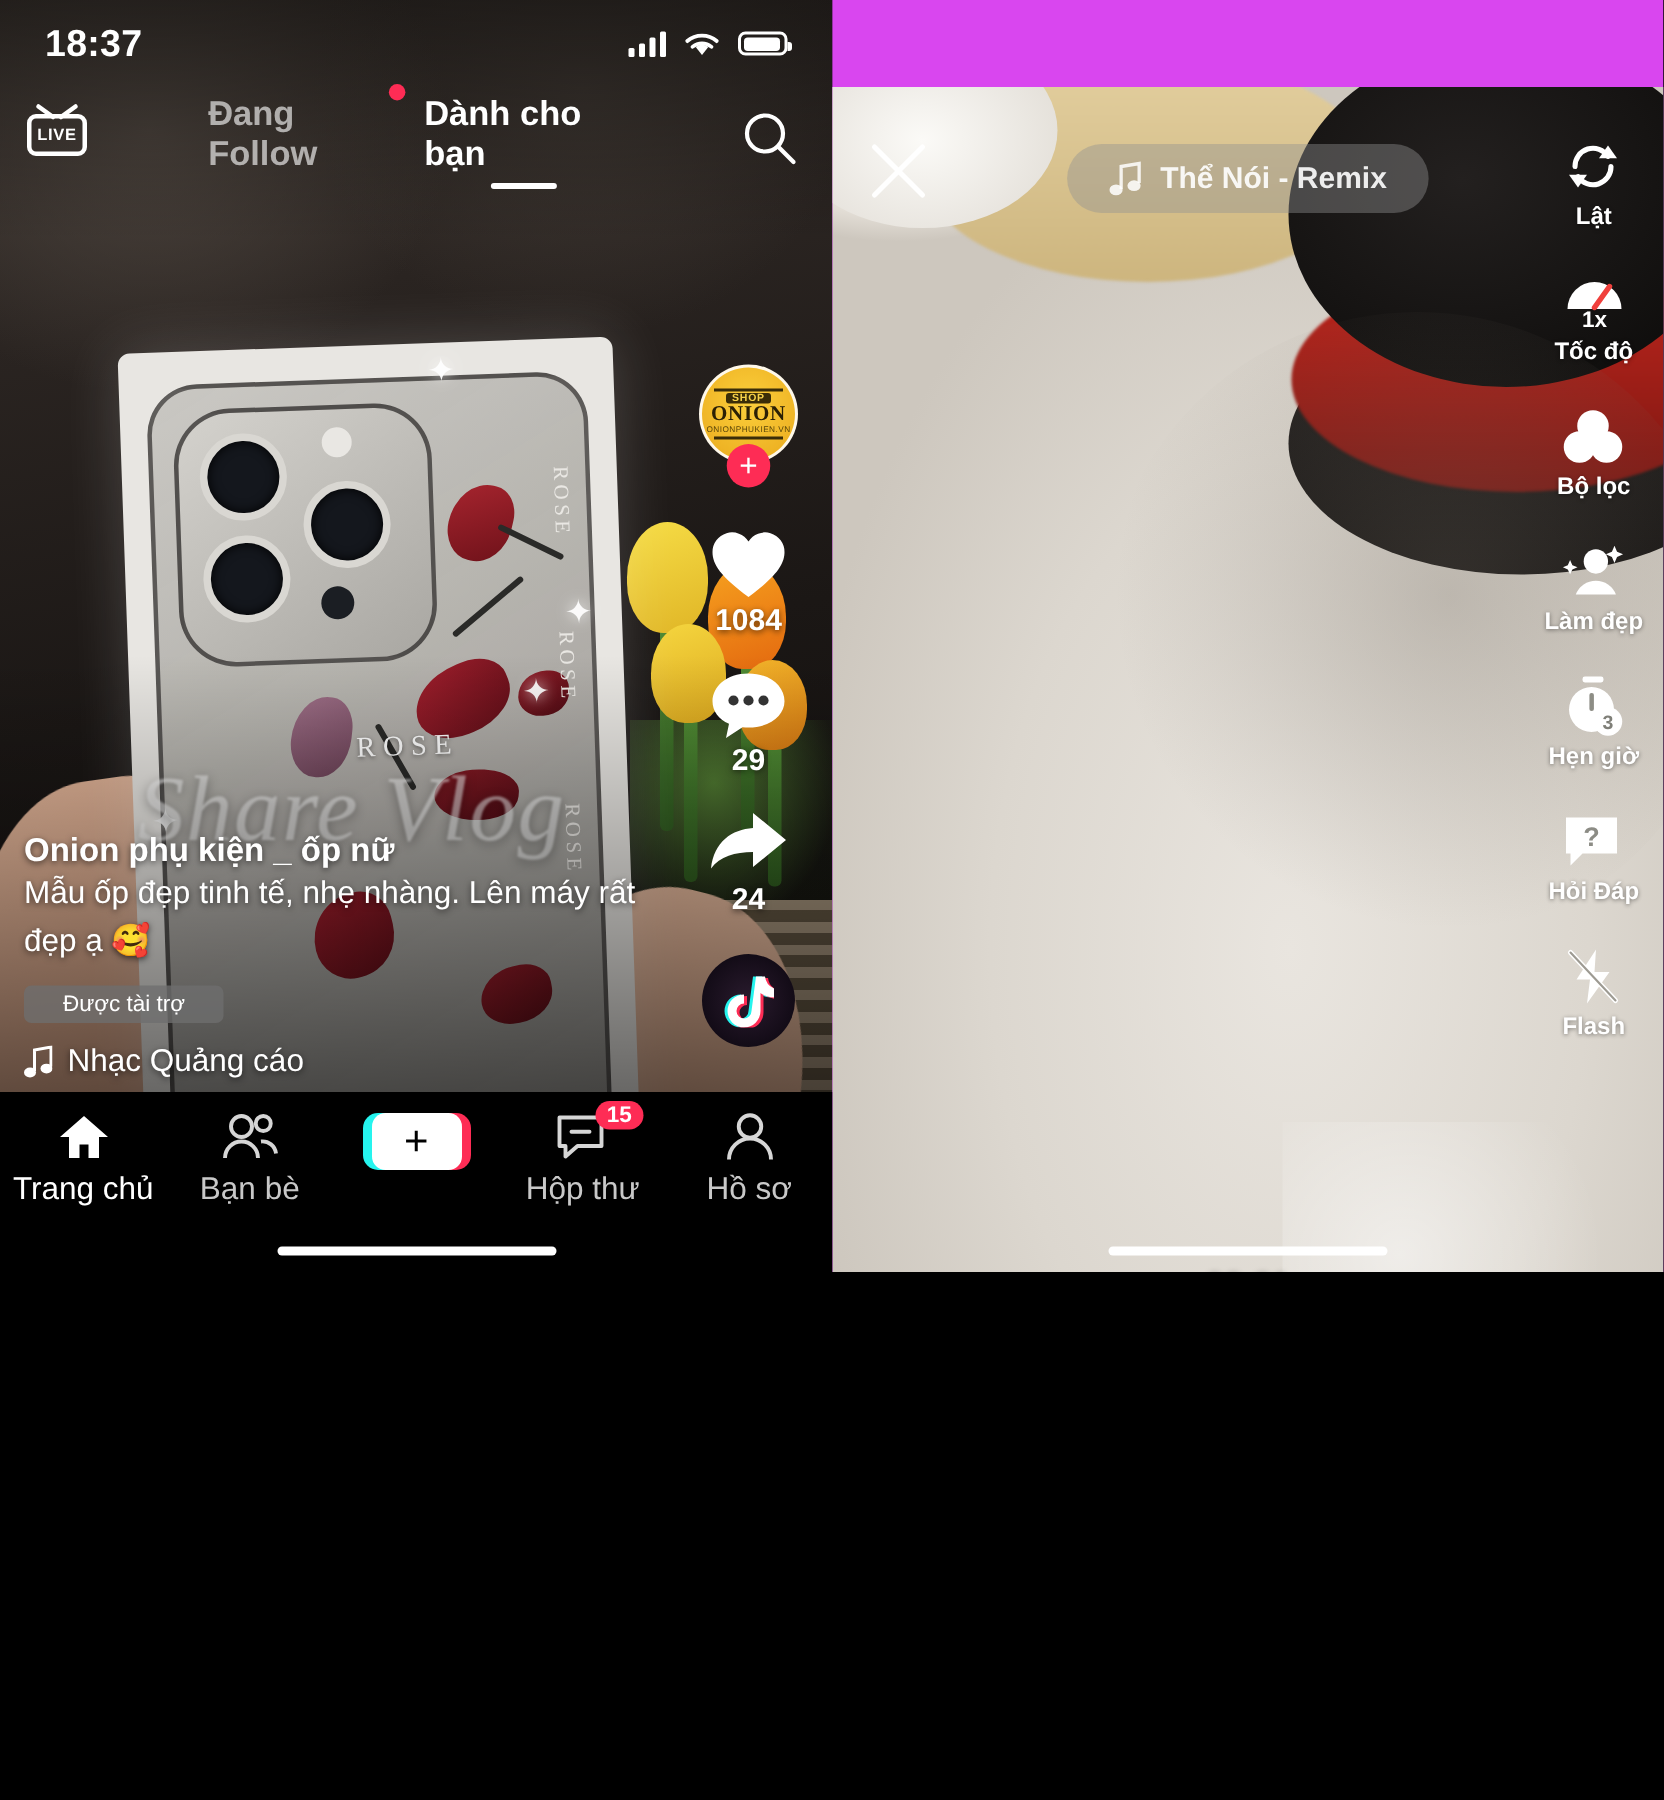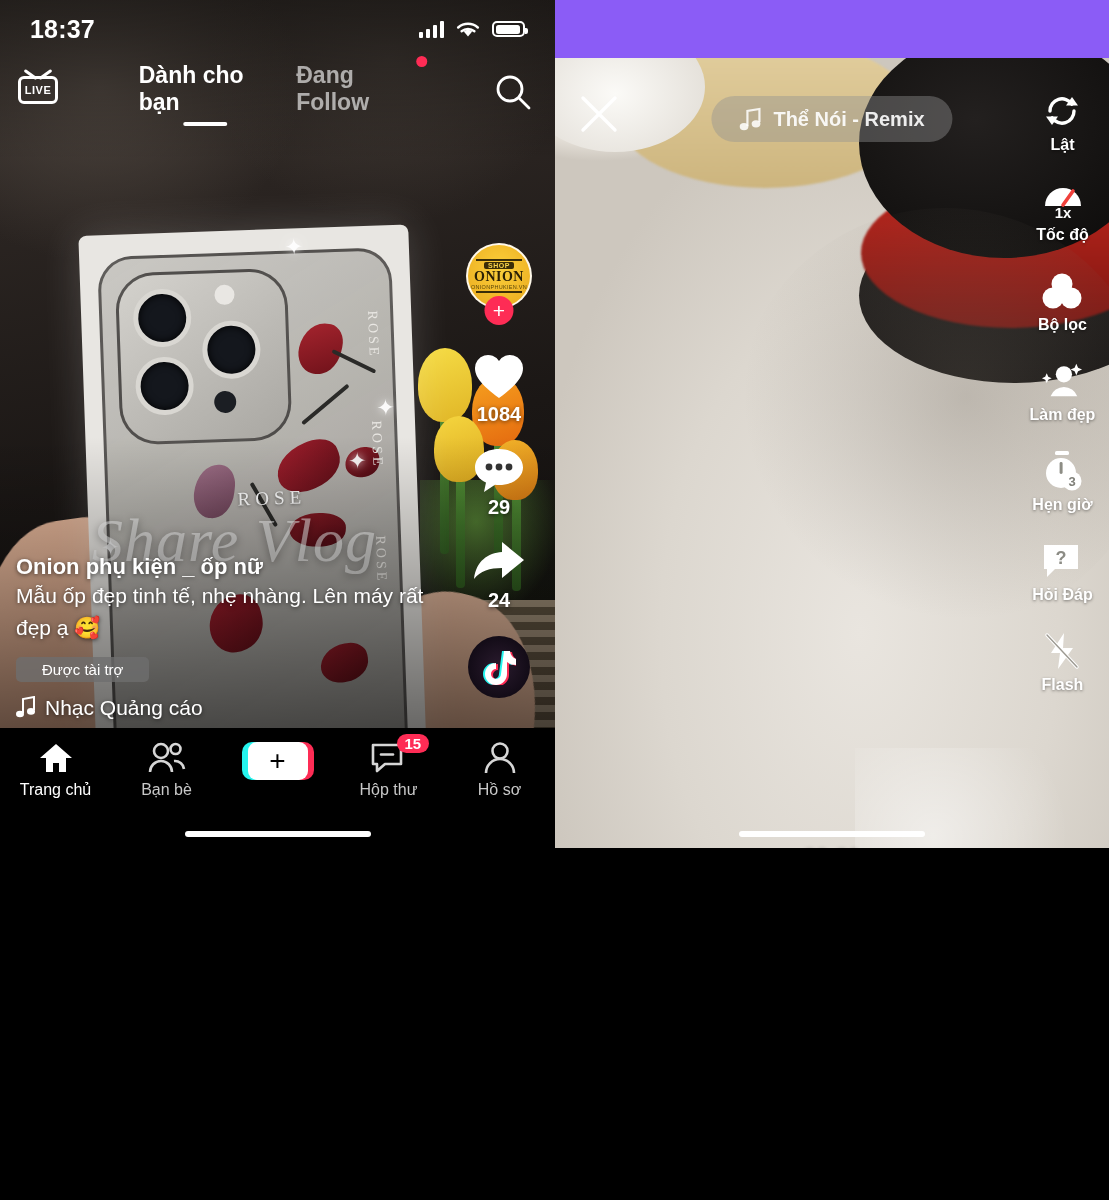--- a/index.html
+++ b/index.html
@@ -2,21 +2,21 @@
 <html><head>
 <meta charset="utf-8">
 <style>
   * { margin:0; padding:0; box-sizing:border-box; }
   html,body { width:1109px; height:1200px; background:#000; overflow:hidden;
     font-family:"Liberation Sans", sans-serif; }
 
   .stage { position:relative; width:1109px; height:1200px; background:#000; display:flex; }
 
   
-  .phone { position:relative; width:555px; height:848px; overflow:hidden; background:#8b5cf6; }
+  .phone { position:relative; width:555px; height:848px; overflow:hidden; background:#d946ef; }
   .phone.right { width:554px; }
 
   
   .statusbar { position:absolute; top:0; left:0; right:0; height:58px; z-index:40;
      display:flex; align-items:center; justify-content:space-between; padding:0 30px; }
   .sb-time { color:#fff; font-size:25px; font-weight:600; letter-spacing:.2px; }
   .sb-right { display:flex; align-items:center; gap:11px; }
   .bars { display:flex; align-items:flex-end; gap:2.5px; height:17px; }
   .bars i { display:block; width:4.5px; background:#fff; border-radius:1px; }
   .bars i:nth-child(1){height:6px;} .bars i:nth-child(2){height:9px;}
@@ -155,28 +155,28 @@
      display:flex; align-items:center; justify-content:center; position:relative; }
 
   
   .caption { position:absolute; left:16px; bottom:128px; width:440px; z-index:30; }
   .cap-title { color:#fff; font-size:22px; font-weight:700; 
      text-shadow:0 1px 4px rgba(0,0,0,.6); }
   .cap-desc { color:#fff; font-size:21px; line-height:1.55; font-weight:400;
      text-shadow:0 1px 4px rgba(0,0,0,.6); }
   .sponsor { display:inline-block; margin-top:12px; background:rgba(110,110,110,.78);
      color:#fff; font-size:15px; padding:4px 26px; border-radius:5px; }
-  .musicrow { display:flex; align-items:flex-start; gap:10px; margin-top:14px; color:#fff;
+  .musicrow { display:flex; align-items:center; gap:10px; margin-top:14px; color:#fff;
      font-size:21px; text-shadow:0 1px 4px rgba(0,0,0,.6); }
 
   
   .tabbar { position:absolute; left:0; bottom:0; width:555px; height:120px; background:#000;
      display:flex; align-items:flex-start; padding-top:14px; z-index:35; }
   .tb { flex:1; display:flex; flex-direction:column; align-items:center; gap:7px; position:relative; }
-  .tb-label { color:#fff; font-size:16px; font-weight:500; }
+  .tb-label { color:#fff; font-size:21px; font-weight:500; }
   .tb.dim .tb-label { color:#c8c8c8; font-weight:400; }
   .createbtn { width:60px; height:38px; border-radius:10px; position:relative;
      display:flex; align-items:center; justify-content:center; }
   .createbtn::before { content:""; position:absolute; left:-6px; top:0; width:24px; height:38px;
      border-radius:10px 0 0 10px; background:#25f4ee; }
   .createbtn::after { content:""; position:absolute; right:-6px; top:0; width:24px; height:38px;
      border-radius:0 10px 10px 0; background:#fe2c55; }
   .createbtn i { position:absolute; left:0; top:0; width:60px; height:38px; background:#fff;
      border-radius:9px; z-index:2; display:flex; align-items:center; justify-content:center;
      font-style:normal; font-size:28px; color:#000; font-weight:400; line-height:1; }
@@ -322,26 +322,26 @@
 
     <div class="topnav">
       <div class="live-ic">
         <div class="live-ant l"></div>
           <div class="live-ant r"></div>
         <div class="live-box">
             <b>LIVE</b>
           </div>
       </div>
       <div class="tabs">
-        <div class="tab active">
-          <span>Dành cho bạn</span>
-        </div>
         <div class="tab">
           <span>Đang Follow</span>
           <span class="reddot"></span>
+        </div>
+        <div class="tab active">
+          <span>Dành cho bạn</span>
         </div>
       </div>
       <svg class="search-ic" viewBox="0 0 40 40">
         <circle cx="17" cy="17" r="12" stroke="#fff" stroke-width="2.8" fill="none"></circle>
         <line x1="26" y1="26" x2="36" y2="36" stroke="#fff" stroke-width="2.8" stroke-linecap="round"></line>
       </svg>
     </div>
 
     <div class="rail">
       <div class="avatar-wrap">

